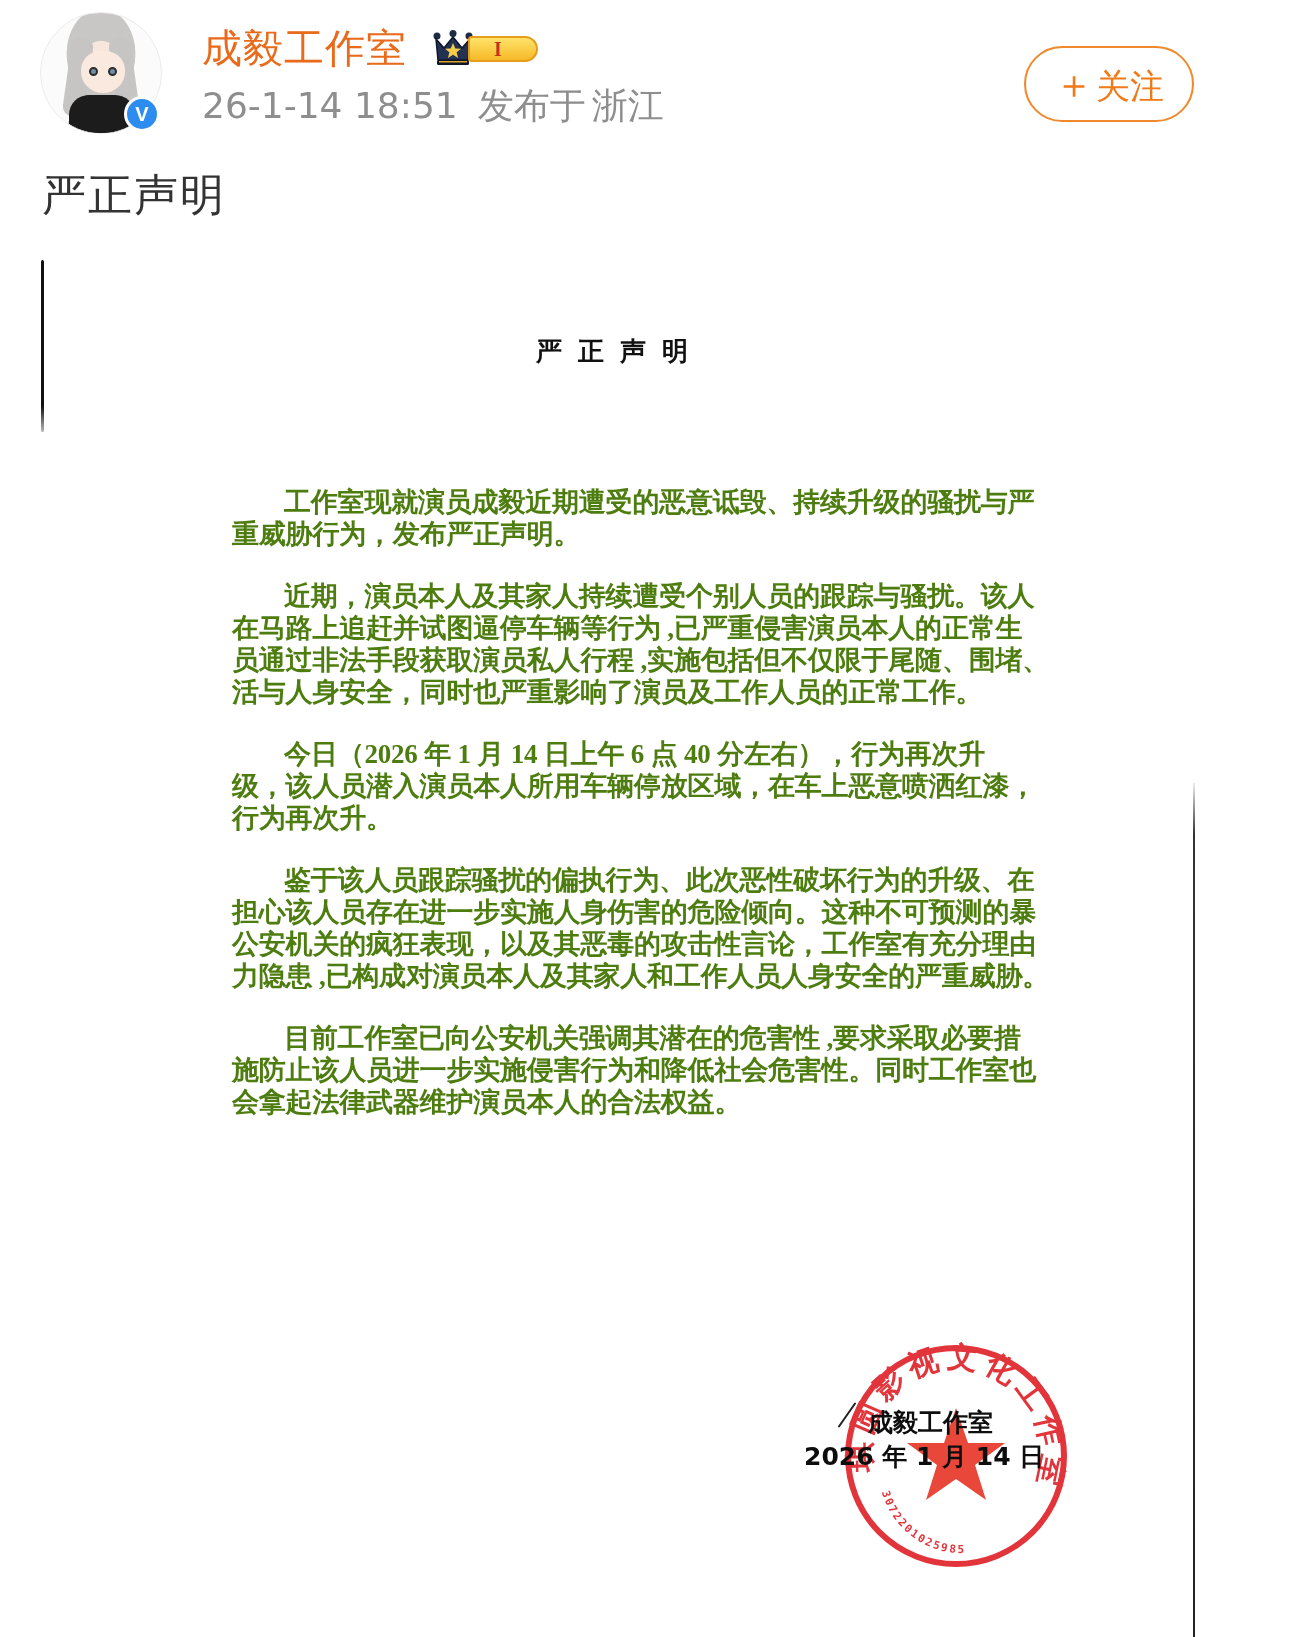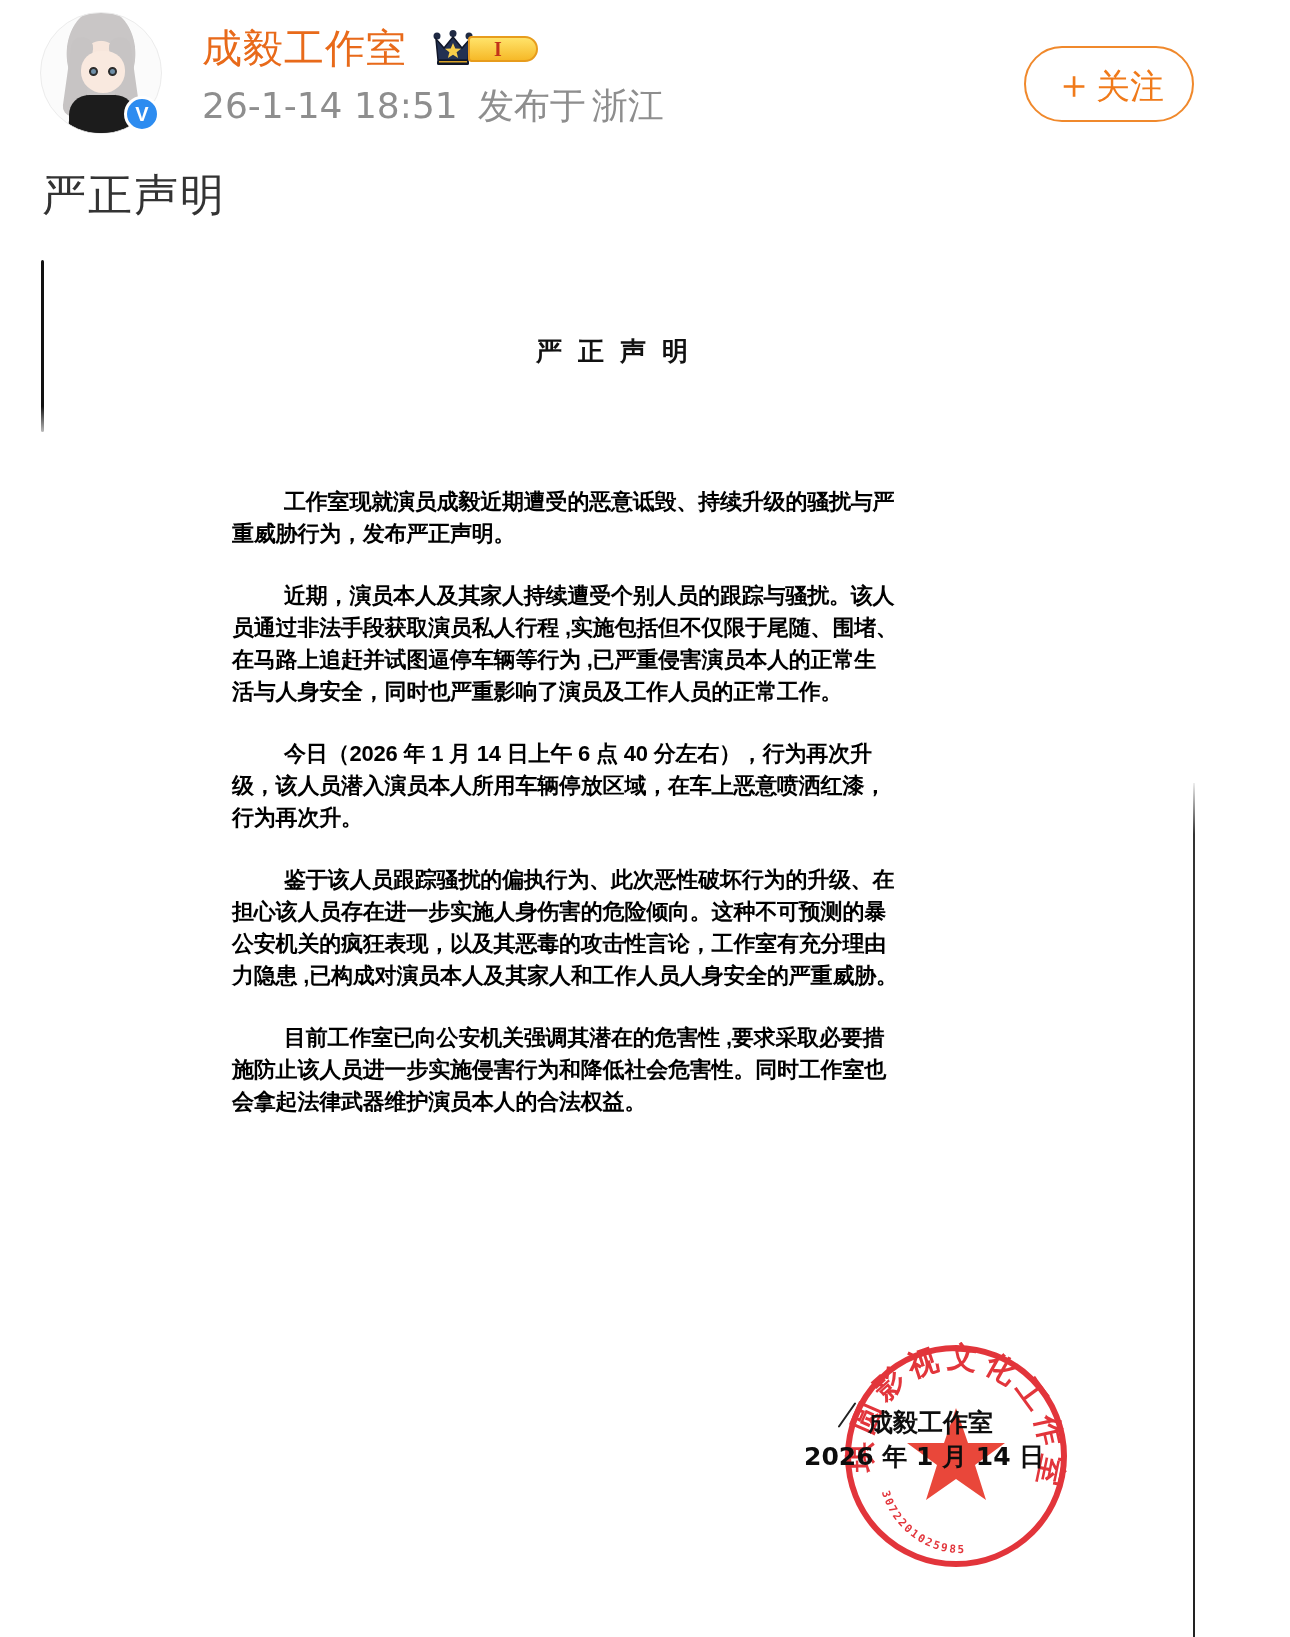--- a/index.html
+++ b/index.html
@@ -97,22 +97,22 @@
       position: absolute; right: 5px; top: 523px; width: 2px; height: 854px;
       background: linear-gradient(#eee, #333 6%, #222);
     }
     .doc-title {
       position: absolute; left: 0; width: 1160px; top: 74px;
       text-align: center; font-size: 26px; font-weight: bold; color: #111;
       letter-spacing: 16px; font-family: "DejaVu Sans", sans-serif;
     }
     .doc-body {
       position: absolute; left: 192px; top: 226px; width: 790px;
-      color: #000000; font-weight: bold; font-size: 22px;
-      font-family: Liberation Sans, sans-serif;
+      color: #4d7c0f; font-weight: bold; font-size: 27px;
+      font-family: Liberation Serif, serif;
     }
     .para { margin-bottom: 30px; }
     .line { display: block; height: 32px; line-height: 32px; white-space: nowrap; letter-spacing: -0.2px; }
     .line.indent { padding-left: 52px; }
 
     .sign-block {
       position: absolute; left: 736px; top: 1146px; width: 280px;
       color: #0d0d0d; font-weight: bold; font-size: 25px; z-index: 3;
     }
     .sign-org { display: block; padding-left: 92px; line-height: 34px; }
@@ -176,22 +176,22 @@
 
     <div class="doc-title">严正声明</div>
 
     <div class="doc-body">
       <div class="para">
         <span class="line indent">工作室现就演员成毅近期遭受的恶意诋毁、持续升级的骚扰与严</span>
         <span class="line">重威胁行为，发布严正声明。</span>
       </div>
       <div class="para">
         <span class="line indent">近期，演员本人及其家人持续遭受个别人员的跟踪与骚扰。该人</span>
+        <span class="line">在马路上追赶并试图逼停车辆等行为 ,已严重侵害演员本人的正常生</span>
         <span class="line">员通过非法手段获取演员私人行程 ,实施包括但不仅限于尾随、围堵、</span>
-        <span class="line">在马路上追赶并试图逼停车辆等行为 ,已严重侵害演员本人的正常生</span>
         <span class="line">活与人身安全，同时也严重影响了演员及工作人员的正常工作。</span>
       </div>
       <div class="para">
         <span class="line indent">今日（2026 年 1 月 14 日上午 6 点 40 分左右），行为再次升</span>
         <span class="line">级，该人员潜入演员本人所用车辆停放区域，在车上恶意喷洒红漆，</span>
         <span class="line">行为再次升。</span>
       </div>
       <div class="para">
         <span class="line indent">鉴于该人员跟踪骚扰的偏执行为、此次恶性破坏行为的升级、在</span>
         <span class="line">担心该人员存在进一步实施人身伤害的危险倾向。这种不可预测的暴</span>

